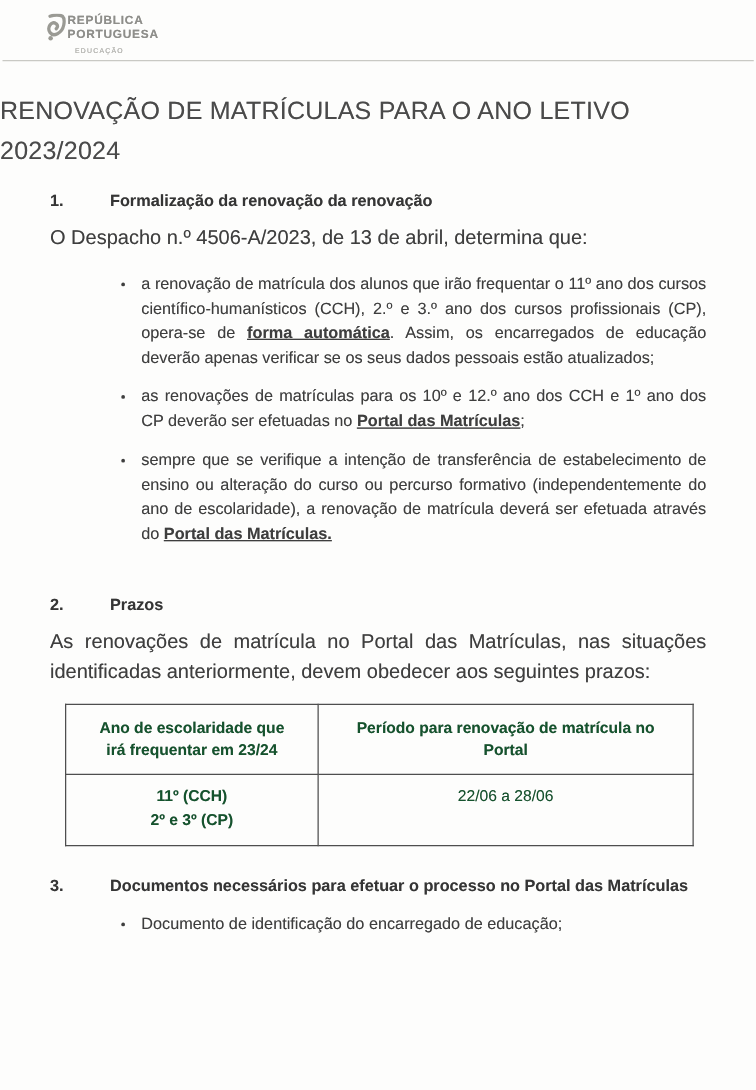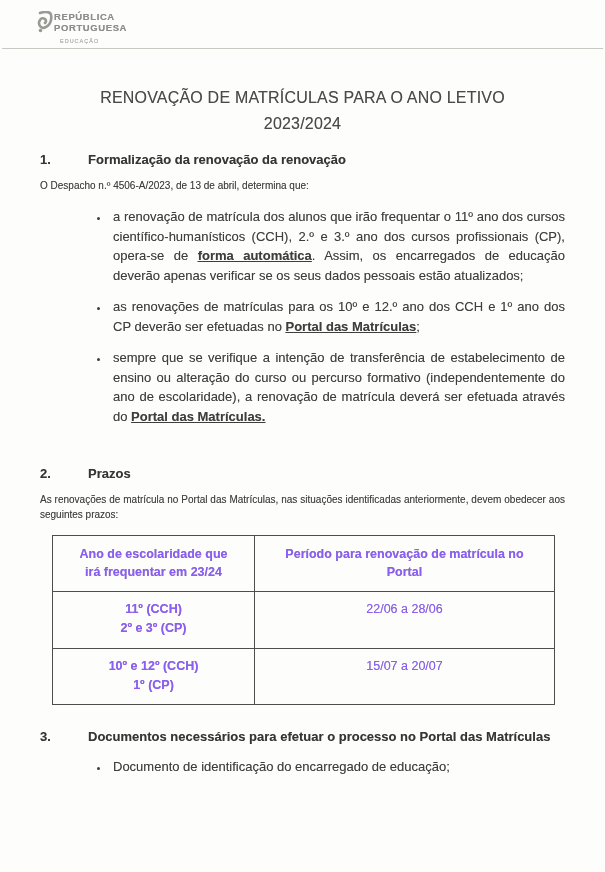--- a/index.html
+++ b/index.html
@@ -29,44 +29,44 @@
   .school-crest { width: 22px; height: 32px; margin-bottom: -2px; }
   .school-name { font-size: 11px; color: #9a9a96; letter-spacing: .3px; padding-bottom: 1px; }
   .header-right { display: flex; flex-direction: column; align-items: flex-start; margin-right: 18px; }
   .gov-row { display: flex; align-items: center; gap: 1px; }
   .gov-emblem { width: 17px; height: 23px; }
   .gov-text { font-size: 9.5px; line-height: 1.15; color: #8e8e8a; font-weight: bold; letter-spacing: .6px; }
   .gov-sub { font-size: 5.5px; color: #b9b9b4; letter-spacing: 1px; margin: 4px 0 0 24px; }
 
   
   .doc-title {
-    text-align: center;
-    margin-top: 36px;
-    font-size: 16px;
+    text-align: left;
+    margin-top: 24px;
+    font-size: 20px;
     color: #4a4a4a;
     line-height: 1.6;
     letter-spacing: .2px;
   }
 
   
   .content { padding: 0 40px; }
 
   .section-heading {
     display: flex;
     font-size: 13px;
     font-weight: bold;
     color: #353535;
   }
   .section-number { width: 48px; flex: 0 0 48px; }
   .sh-1 { margin-top: 16px; }
   .sh-2 { margin-top: 40px; }
   .sh-3 { margin-top: 24px; }
 
   .para {
-    font-size: 10px;
+    font-size: 16px;
     line-height: 1.5;
     text-align: justify;
     margin-top: 11px;
     color: #3e3e3e;
   }
 
   ul.doc-bullets {
     list-style: disc outside;
     margin: 14px 0 0 0;
     padding-left: 70px;
@@ -89,21 +89,21 @@
     border-collapse: collapse;
     margin: 13px 0 0 12px;
     width: 502px;
     table-layout: fixed;
   }
   table.deadlines th, table.deadlines td {
     border: 1px solid #4e4e4e;
     font-size: 12.5px;
     text-align: center;
     vertical-align: top;
-    color: #8b5cf6;
+    color: #14532d;
   }
   table.deadlines th {
     font-weight: bold;
     padding: 9px 26px 10px 26px;
     line-height: 1.45;
   }
   table.deadlines col.c1 { width: 202px; }
   table.deadlines col.c2 { width: 300px; }
   table.deadlines td { padding: 8px 10px 10px 10px; line-height: 1.5; }
   td.years { font-weight: bold; }
@@ -170,27 +170,20 @@
         </tr>
       </thead>
       <tbody>
         <tr>
           <td class="years">
             <div>11º (CCH)</div>
             <div>2º e 3º (CP)</div>
           </td>
           <td>22/06 a 28/06</td>
         </tr>
-        <tr>
-          <td class="years">
-            <div>10º e 12º (CCH)</div>
-            <div>1º (CP)</div>
-          </td>
-          <td>15/07 a 20/07</td>
-        </tr>
       </tbody>
     </table>
 
     <div class="section-heading sh-3">
       <span class="section-number">3.</span>
       <span>Documentos necessários para efetuar o processo no Portal das Matrículas</span>
     </div>
 
     <ul class="doc-bullets docs-list">
       <li>Documento de identificação do encarregado de educação;</li>

